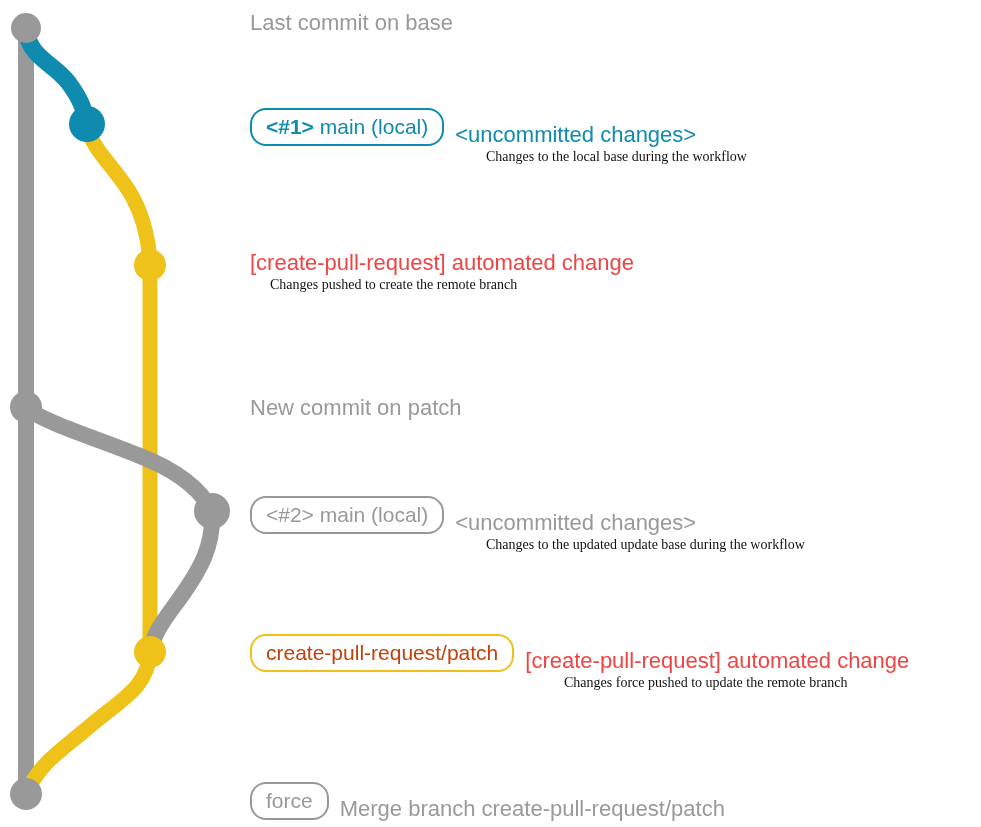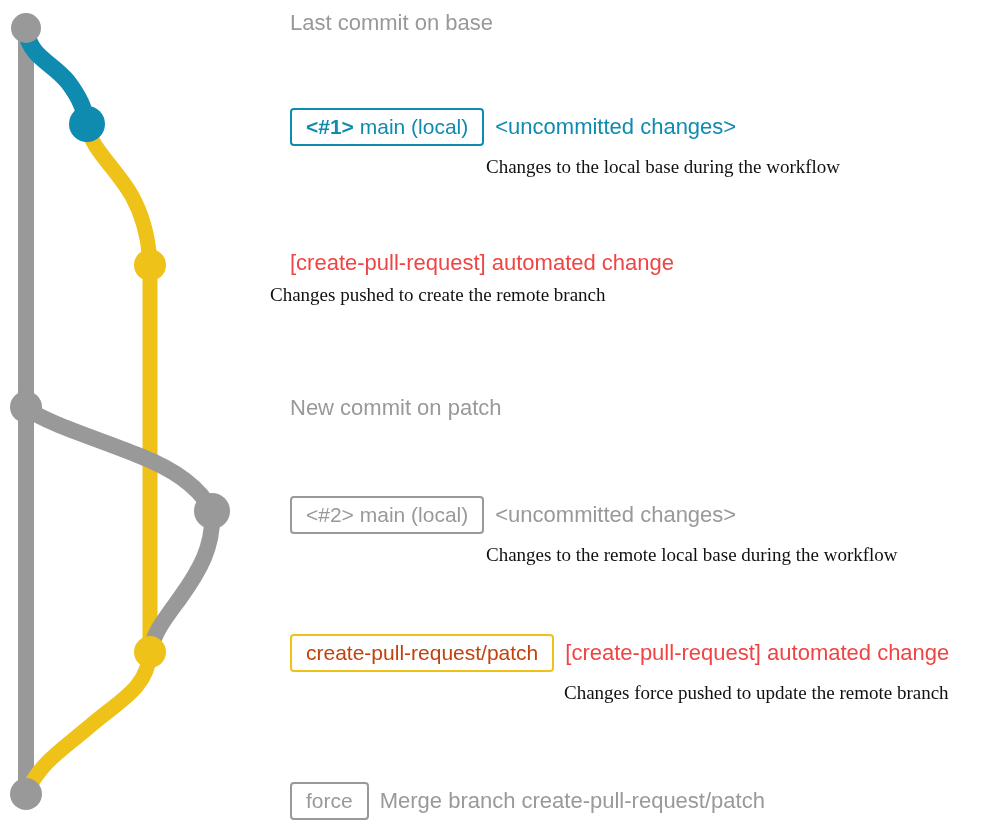--- a/index.html
+++ b/index.html
@@ -30,27 +30,26 @@
     position: absolute;
     left: 250px;
     white-space: nowrap;
   }
   .headline {
     font-family: "Liberation Sans", sans-serif;
     font-size: 22px;
     line-height: 1;
     white-space: nowrap;
     display: flex;
-    align-items: center;
-    margin-left: 40px;
+    align-items: flex-end;
   }
   .badge {
     display: inline-block;
     border: 2px solid #999999;
-    border-radius: 4px;
+    border-radius: 16px;
     padding: 6px 14px 7px 14px;
     font-size: 21px;
     line-height: 1;
     color: #999999;
     background: transparent;
     margin-right: 11px;
     white-space: nowrap;
   }
   .badge.blue {
     border-color: #0e8bae;
@@ -68,24 +67,24 @@
   }
   .msg {
     font-size: 22px;
     line-height: 1;
   }
   .msg.gray { color: #999999; }
   .msg.blue { color: #0e8bae; }
   .msg.yellow { color: #ef4444; }
   .desc {
     font-family: "Liberation Serif", serif;
-    font-size: 19px;
+    font-size: 14px;
     color: #111111;
     line-height: 1;
-    margin-top: 11px;
+    margin-top: 4px;
     white-space: nowrap;
   }
   .desc.indent-1 { padding-left: 236px; }
   .desc.indent-2 { padding-left: 20px; }
   .desc.indent-3 { padding-left: 236px; }
   .desc.indent-4 { padding-left: 314px; }
 </style>
 </head>
 <body>
 
@@ -138,21 +137,21 @@
     <div class="headline">
       <span class="msg gray">New commit on patch</span>
     </div>
   </div>
 
   <div class="row" style="top:496px">
     <div class="headline">
       <span class="badge"><span>&lt;#2&gt;</span><span class="light"> main (local)</span></span>
       <span class="msg gray">&lt;uncommitted changes&gt;</span>
     </div>
-    <div class="desc indent-3">Changes to the remote local base during the workflow</div>
+    <div class="desc indent-3">Changes to the updated update base during the workflow</div>
   </div>
 
   <div class="row" style="top:634px">
     <div class="headline">
       <span class="badge yellow"><span>create-pull-request/patch</span></span>
       <span class="msg yellow">[create-pull-request] automated change</span>
     </div>
     <div class="desc indent-4">Changes force pushed to update the remote branch</div>
   </div>
 

